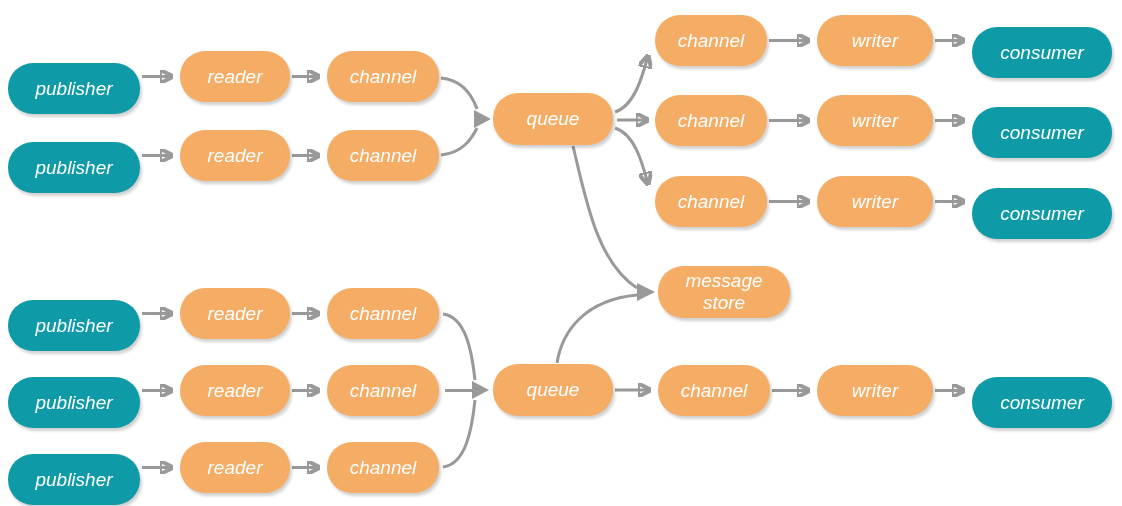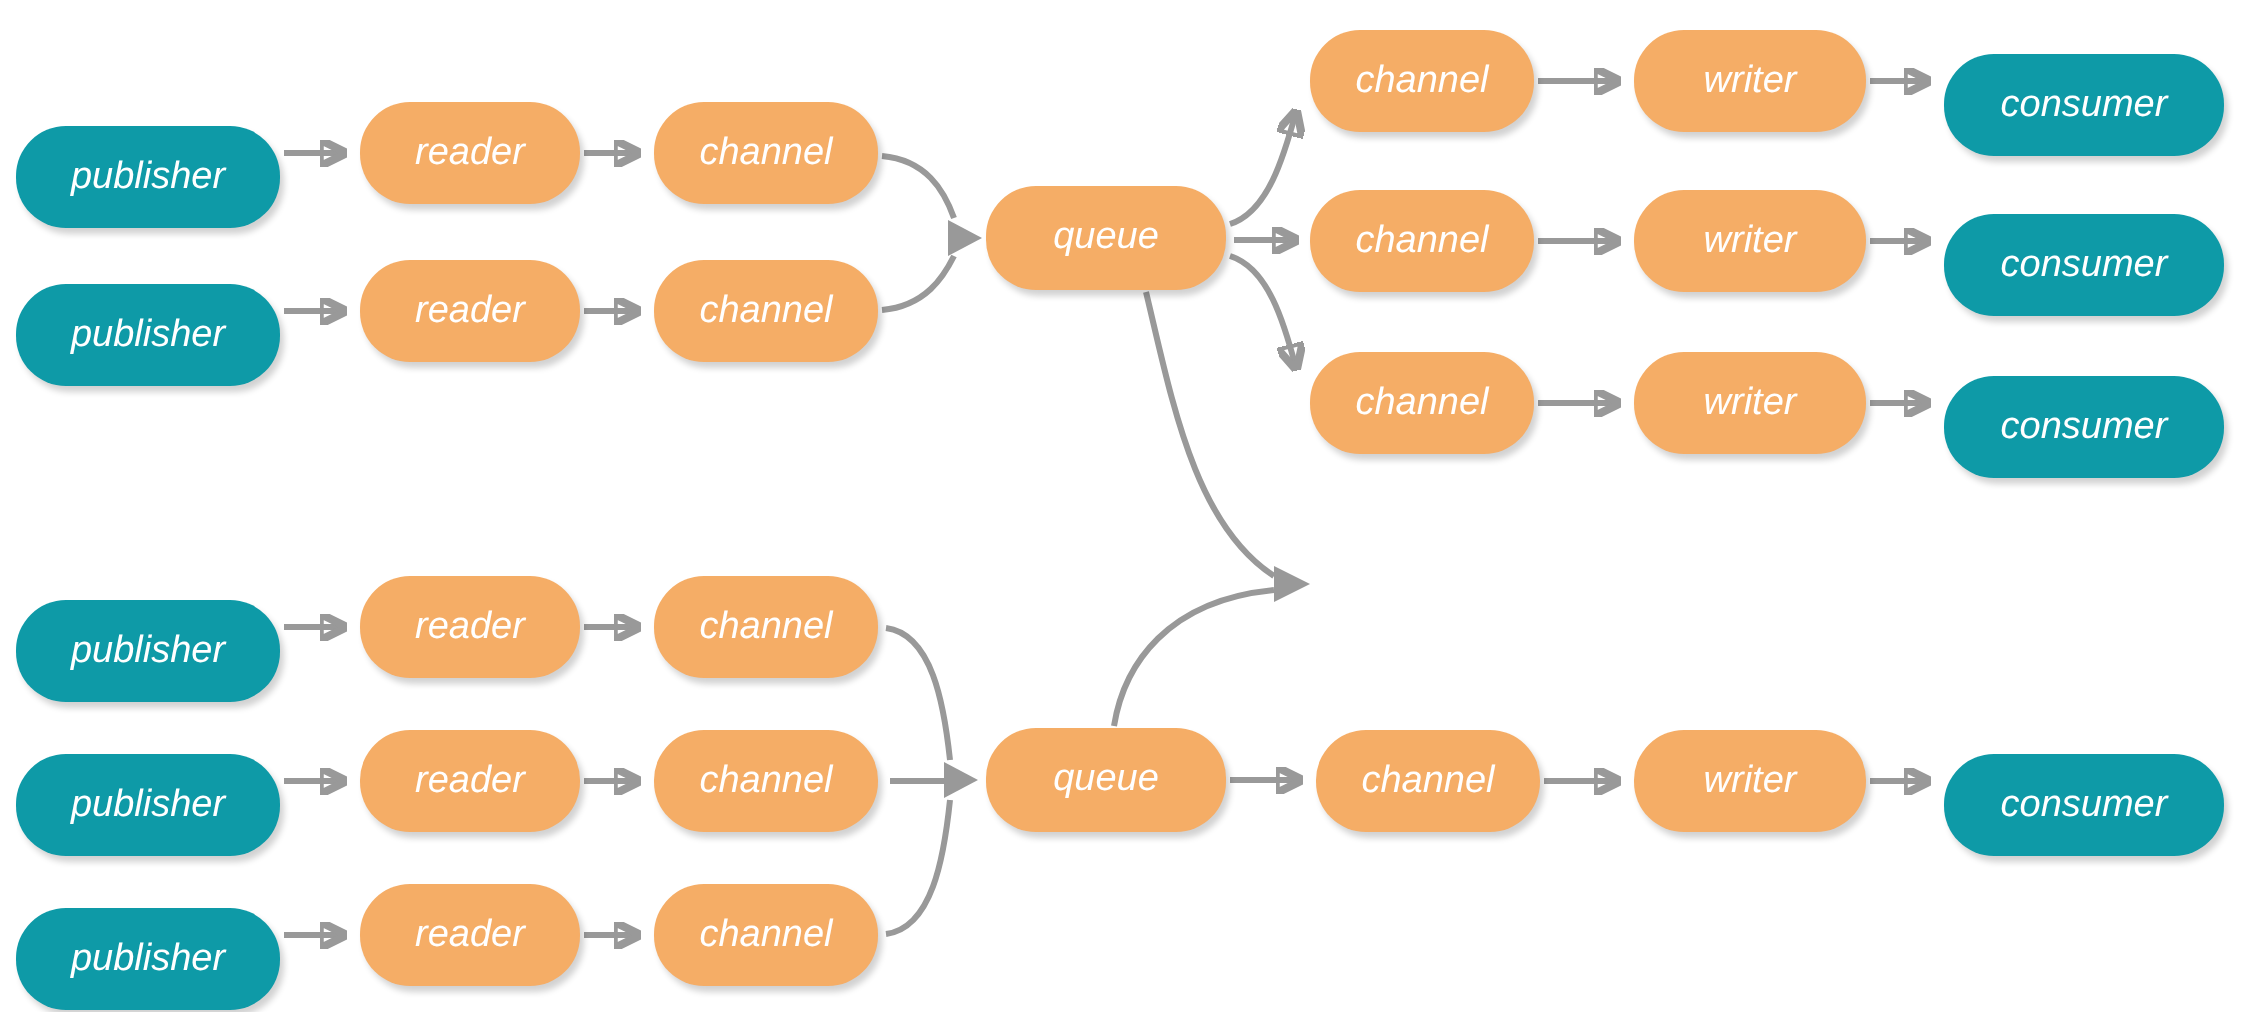--- a/index.html
+++ b/index.html
@@ -132,20 +132,24 @@
   <div class="node orange" style="left:655px;top:176px;width:112px;height:51px">
       <span>channel</span>
     </div>
   <div class="node orange" style="left:817px;top:176px;width:116px;height:51px">
       <span>writer</span>
     </div>
   <div class="node teal" style="left:972px;top:176px;width:140px;height:51px">
       <span>consumer</span>
     </div>
 
+  <div class="node orange" style="left:658px;top:266px;width:132px;height:52px">
+    <span>message</span>
+    <span>store</span>
+  </div>
 
   <div class="node teal" style="left:8px;top:288px;width:132px;height:51px">
       <span>publisher</span>
     </div>
   <div class="node orange" style="left:180px;top:288px;width:110px;height:51px">
       <span>reader</span>
     </div>
   <div class="node orange" style="left:327px;top:288px;width:112px;height:51px">
       <span>channel</span>
     </div>

